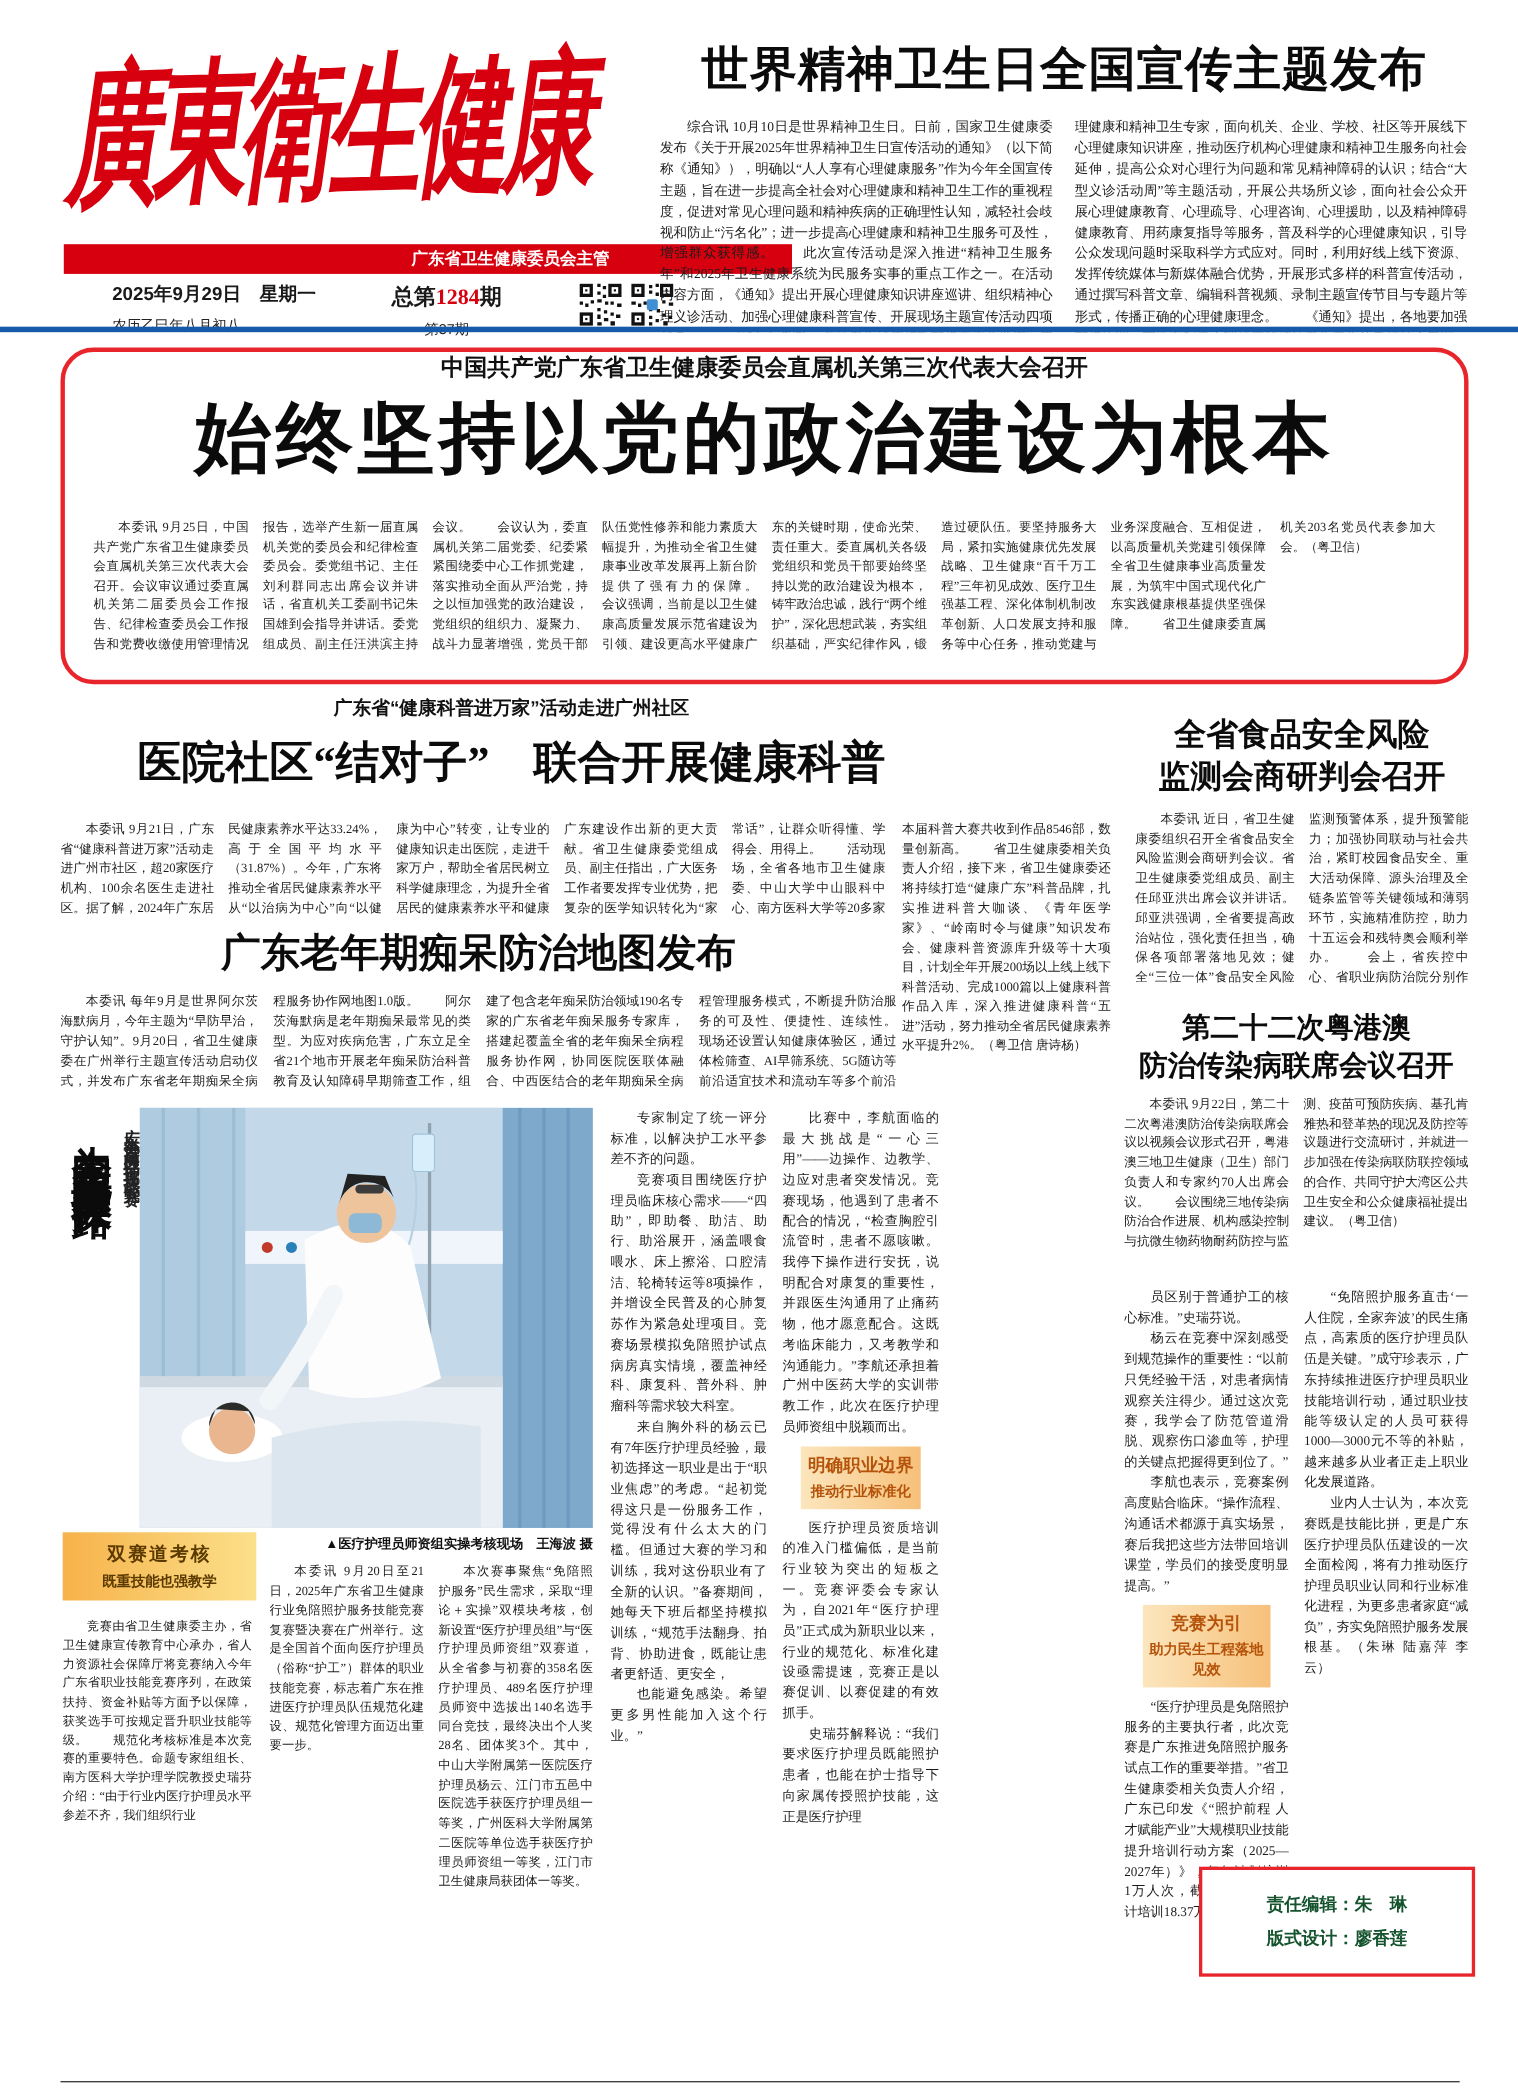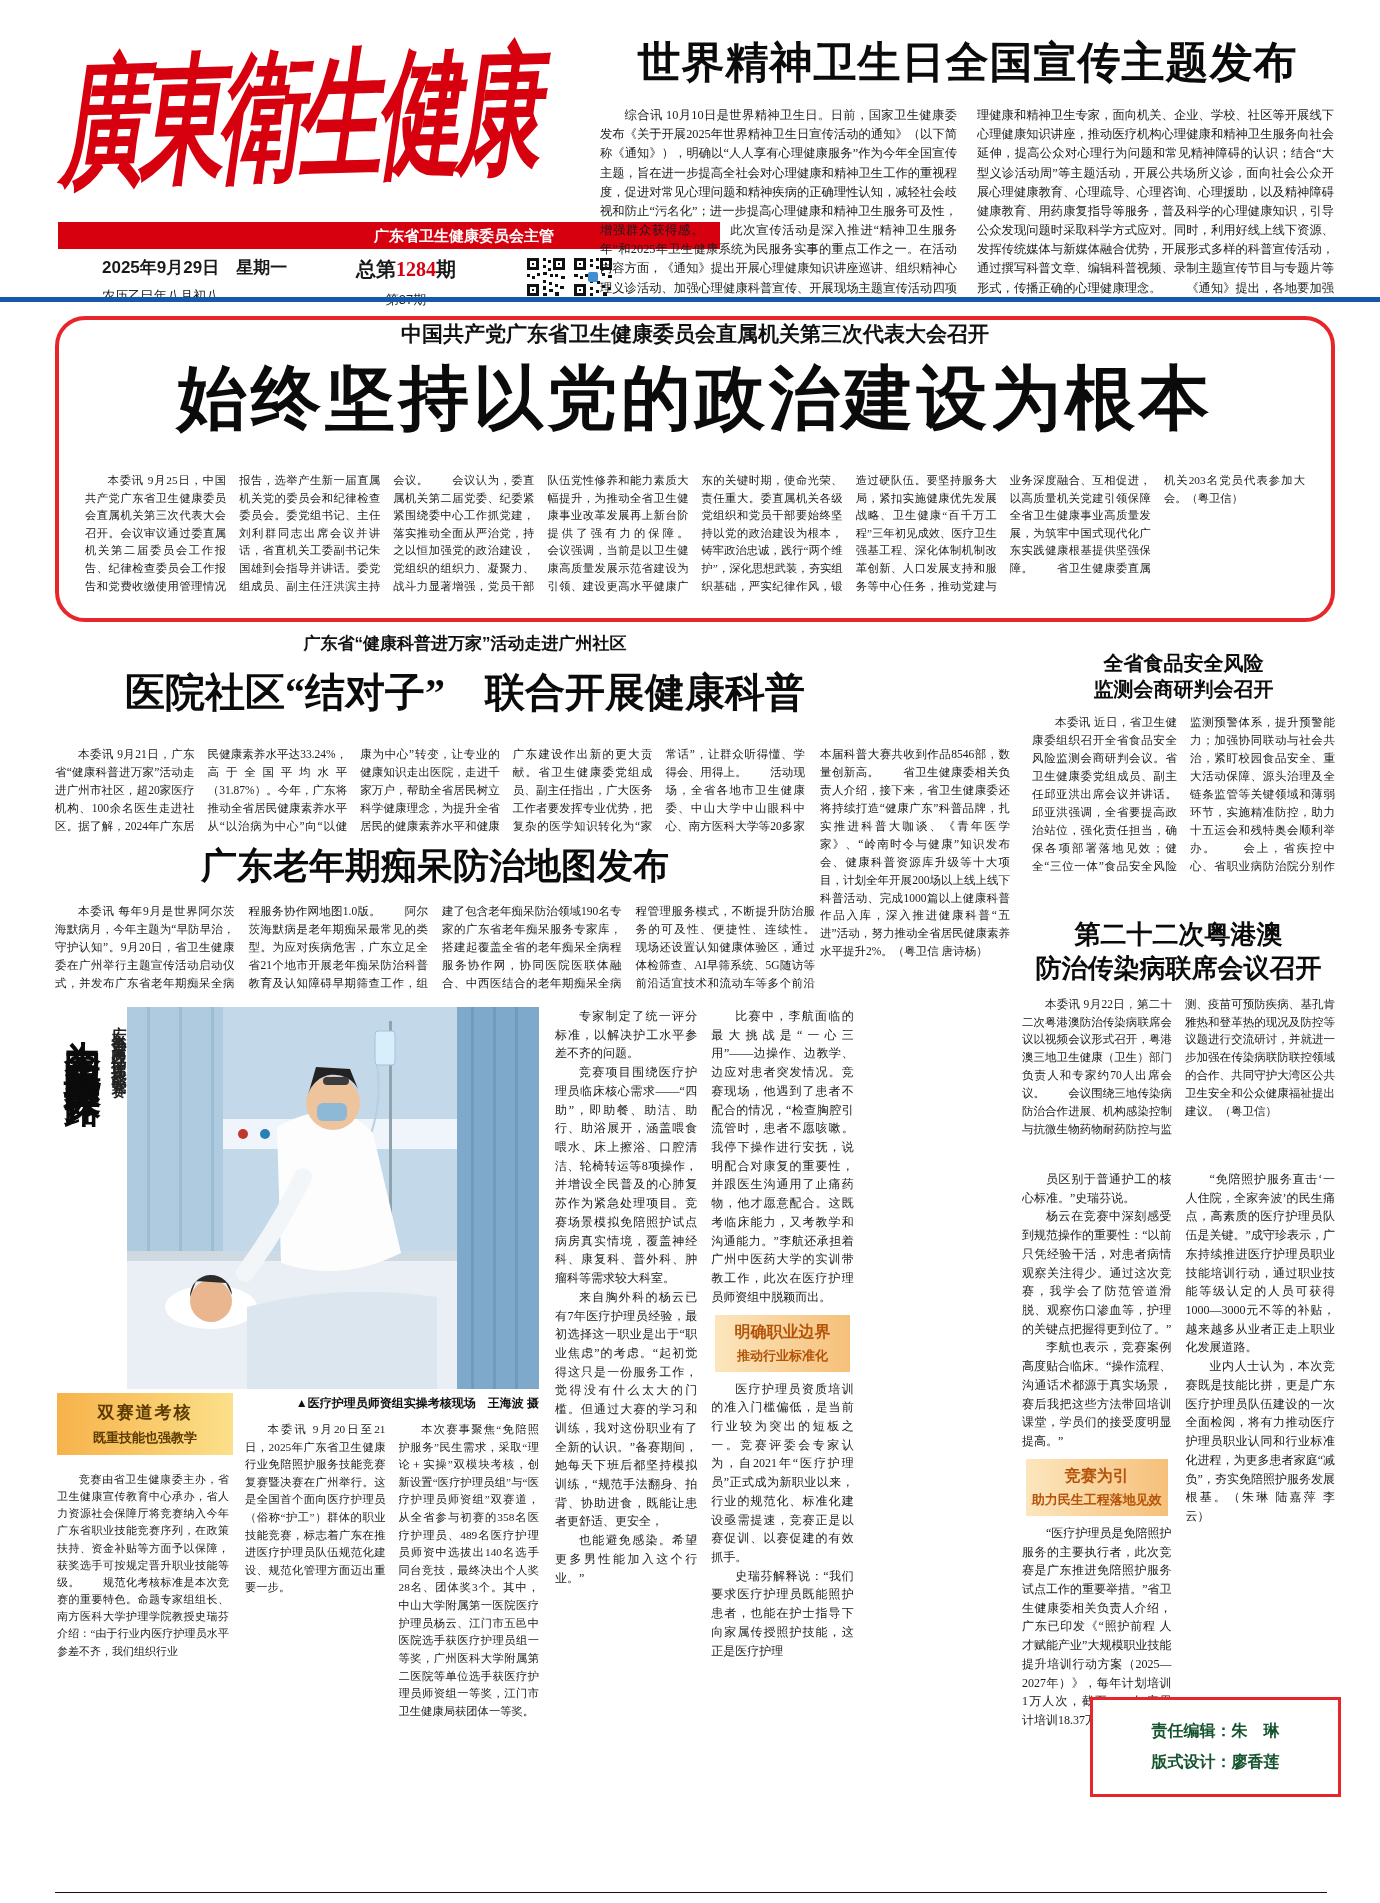--- a/index.html
+++ b/index.html
@@ -31,21 +31,21 @@
   .lead-box{border:4px solid #e8252b;border-radius:30px;background:#fff;}
   
   .vtitle{writing-mode:vertical-rl;font-family:"Liberation Serif",serif;font-weight:900;
           font-size:37px;letter-spacing:5px;color:#0b0b0b;}
   .vsub{writing-mode:vertical-rl;font-family:"Liberation Sans","DejaVu Sans",sans-serif;
         font-weight:bold;font-size:15px;letter-spacing:4px;color:#222;}
   .caption{font-family:"Liberation Sans","DejaVu Sans",sans-serif;font-weight:bold;font-size:12px;
            color:#111;text-align:right;}
   .subbox{background:linear-gradient(90deg,#fce6bd,#f6c07a);color:#b45309;text-align:center;
           font-family:"Liberation Sans","DejaVu Sans",sans-serif;font-weight:bold;
-          padding:7px 4px;margin:8px 4px;break-inside:avoid;}
+          padding:7px 4px;margin:8px 17px;break-inside:avoid;}
   .subbox .l1{font-size:16px;}
   .subbox .l2{font-size:13px;margin-top:4px;}
   .dualbox{background:linear-gradient(90deg,#f7b24a,#fbe08a);color:#5b3a00;text-align:center;
            font-family:"Liberation Sans","DejaVu Sans",sans-serif;font-weight:bold;padding:8px 2px;}
   .dualbox .l1{font-size:17px;letter-spacing:2px;}
   .dualbox .l2{font-size:13px;margin-top:5px;}
   .editorbox{border:3px solid #e8252b;background:#fff;display:flex;flex-direction:column;
              justify-content:center;align-items:center;gap:10px;color:#14532d;
              font-family:"Liberation Sans","DejaVu Sans",sans-serif;font-weight:bold;font-size:16px;}
   
@@ -121,21 +121,21 @@
   </div>
 
   <div class="abs" style="left:55px;top:632px;width:960px;">
     <div class="kicker" style="width:820px;font-size:17px;">广东省“健康科普进万家”活动走进广州社区</div>
     <div class="h-serif" style="width:820px;font-size:40px;margin-top:10px;">医院社区“结对子”　联合开展健康科普</div>
     <div class="bodytext ind" style="position:absolute;left:0;top:114px;width:750px;height:94px;column-count:5;column-gap:13px;">本委讯 9月21日，广东省“健康科普进万家”活动走进广州市社区，超20家医疗机构、100余名医生走进社区。据了解，2024年广东居民健康素养水平达33.24%，高于全国平均水平（31.87%）。今年，广东将推动全省居民健康素养水平从“以治病为中心”向“以健康为中心”转变，让专业的健康知识走出医院，走进千家万户，帮助全省居民树立科学健康理念，为提升全省居民的健康素养水平和健康广东建设作出新的更大贡献。省卫生健康委党组成员、副主任指出，广大医务工作者要发挥专业优势，把复杂的医学知识转化为“家常话”，让群众听得懂、学得会、用得上。　　活动现场，全省各地市卫生健康委、中山大学中山眼科中心、南方医科大学等20多家医疗机构，积极开展专家科普与义诊服务，一对一为市民科普日常健康知识，从如何通过BMI（身体质量指数）判断体重是否超标，到正确认识疫苗接种，提升居民健康素养水平。　　当天还举行了医院、社区健康共建“结对子”仪式，广州医科大学附属第三医院、广州市妇女儿童医疗中心等10家医院与社区结对，把优质健康科普资源送到群众家门口。　　今年以来，省卫生健康委部署署一系列惠民行动，“健康知识进万家行动”是其中之一，以“五进”（进学校、进企业、进社区、进农村、进机关）健康讲座和“科普直播间”等十大项目为抓手，“科普直播间”已开展160场直播，观看量突破4096万。</div>
     <div class="bodytext" style="position:absolute;left:765px;top:114px;width:190px;height:342px;">本届科普大赛共收到作品8546部，数量创新高。　　省卫生健康委相关负责人介绍，接下来，省卫生健康委还将持续打造“健康广东”科普品牌，扎实推进科普大咖谈、《青年医学家》、“岭南时令与健康”知识发布会、健康科普资源库升级等十大项目，计划全年开展200场以上线上线下科普活动、完成1000篇以上健康科普作品入库，深入推进健康科普“五进”活动，努力推动全省居民健康素养水平提升2%。（粤卫信 唐诗杨）</div>
   </div>
 
   <div class="abs" style="left:1032px;top:650px;width:303px;">
-    <div class="h-serif" style="font-size:20px;line-height:1.3;">
+    <div class="h-serif" style="font-size:29px;line-height:1.3;">
       <div>全省食品安全风险</div>
       <div>监测会商研判会召开</div>
     </div>
     <div class="bodytext ind" style="margin-top:12px;height:172px;column-count:2;column-gap:13px;">本委讯 近日，省卫生健康委组织召开全省食品安全风险监测会商研判会议。省卫生健康委党组成员、副主任邱亚洪出席会议并讲话。　　邱亚洪强调，全省要提高政治站位，强化责任担当，确保各项部署落地见效；健全“三位一体”食品安全风险监测预警体系，提升预警能力；加强协同联动与社会共治，紧盯校园食品安全、重大活动保障、源头治理及全链条监管等关键领域和薄弱环节，实施精准防控，助力十五运会和残特奥会顺利举办。　　会上，省疾控中心、省职业病防治院分别作相关工作汇报，省教育厅、省工业和信息化厅、省农业农村厅、省市场监管局、省粮食和物资储备局、海关总署广东分署分别作交流发言，参会专家点评建言，助力食品安全风险监测工作。（粤卫信 唐诗杨）</div>
   </div>
 
   <div class="abs" style="left:55px;top:842px;width:760px;">
     <div class="h-serif" style="font-size:36px;">广东老年期痴呆防治地图发布</div>
     <div class="bodytext ind" style="margin-top:12px;height:104px;column-count:4;column-gap:14px;">本委讯 每年9月是世界阿尔茨海默病月，今年主题为“早防早治，守护认知”。9月20日，省卫生健康委在广州举行主题宣传活动启动仪式，并发布广东省老年期痴呆全病程服务协作网地图1.0版。　　阿尔茨海默病是老年期痴呆最常见的类型。为应对疾病危害，广东立足全省21个地市开展老年痴呆防治科普教育及认知障碍早期筛查工作，组建了包含老年痴呆防治领域190名专家的广东省老年痴呆服务专家库，搭建起覆盖全省的老年痴呆全病程服务协作网，协同医院医联体融合、中西医结合的老年期痴呆全病程管理服务模式，不断提升防治服务的可及性、便捷性、连续性。　　现场还设置认知健康体验区，通过体检筛查、AI早筛系统、5G随访等前沿适宜技术和流动车等多个前沿成果，为市民提供集知识性、趣味性、参与性为一体的防治认知健康体验。各地将依托广东省老龄健康服务网络，将防治融入为老服务场景，帮助老年人和照护者掌握防治知识，共同守护老年人的认知健康，提升老年人及其家庭的获得感、幸福感、安全感。（粤卫信）</div>
   </div>

